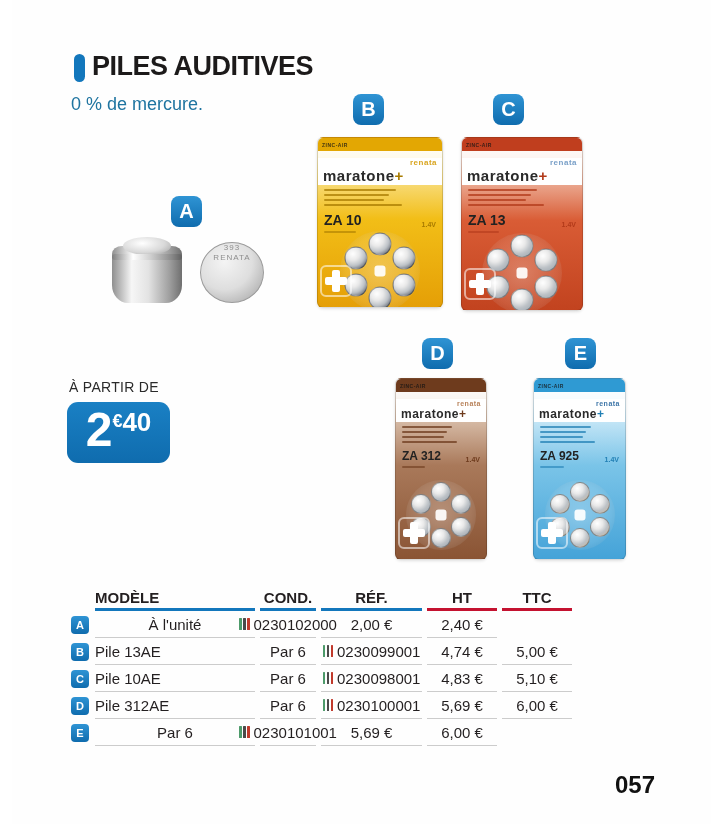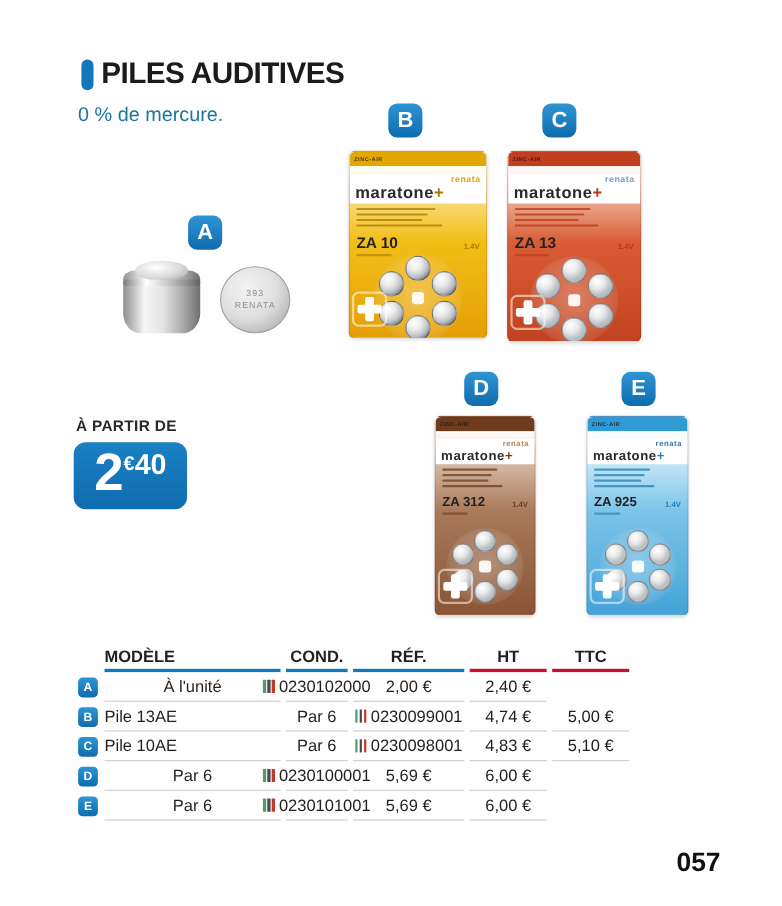--- a/index.html
+++ b/index.html
@@ -21,21 +21,21 @@
   .photo-a { position:absolute; left:96px; top:236px; width:162px; height:74px; }
   .batt-side { position:absolute; left:4px; top:10px; width:70px; height:57px;
                background:linear-gradient(90deg,#8f8f8f,#f6f6f6 28%,#e3e3e3 52%,#9f9f9f 82%,#6f6f6f);
                border-radius:10px 10px 16px 16px / 8px 8px 18px 18px; }
   .batt-side::before { content:""; position:absolute; left:11px; top:-9px; width:48px; height:18px; border-radius:50%;
                background:radial-gradient(ellipse at 40% 35%,#ffffff,#d9d9d9 55%,#9a9a9a); }
   .batt-side::after { content:""; position:absolute; left:0; top:8px; width:100%; height:6px;
                background:linear-gradient(90deg,#7d7d7d,#ffffff 30%,#cfcfcf 55%,#8a8a8a 85%,#606060); border-radius:3px; }
   .batt-top { position:absolute; left:92px; top:6px; width:64px; height:61px; border-radius:50%;
               background:radial-gradient(circle at 38% 32%,#f4f4f4,#dedede 50%,#b5b5b5 82%,#8f8f8f);
-              border:1px solid #9b9b9b; display:flex; flex-direction:column; align-items:center; justify-content:center;
+              border:1px solid #9b9b9b; display:flex; flex-direction:column; align-items:center; 
               color:#8e8e8e; font-size:8px; letter-spacing:1px; line-height:1.3; }
 
   
   .pack { position:absolute; border-radius:6px; overflow:hidden; display:flex; flex-direction:column;
           border:1px solid rgba(0,0,0,.14); box-shadow:0 1px 3px rgba(0,0,0,.12);
           background:linear-gradient(180deg,#fff 0%, var(--bodyLight) 16%, var(--body) 48%, var(--bodyDeep) 100%); }
   .pack-tab { height:13px; background:var(--tab); display:flex; align-items:center; }
   .tab-text { font-size:5px; font-weight:bold; letter-spacing:.5px; color:rgba(20,20,20,.8); text-transform:uppercase; padding-left:4px; }
   .pack-band { height:7px; background:rgba(255,255,255,.7); }
   .pack-brand { background:#ffffff; padding:1px 5px 2px 5px; }
@@ -78,21 +78,21 @@
   .plus-cross::before { left:50%; top:3px; bottom:3px; width:8px; transform:translateX(-50%); }
   .plus-cross::after { top:50%; left:3px; right:3px; height:8px; transform:translateY(-50%); }
 
   
   .pack-b { left:305px; top:137px; width:126px; height:171px; }
   .pack-c { left:449px; top:137px; width:122px; height:174px; }
   .pack-d { left:383px; top:378px; width:92px; height:182px; }
   .pack-e { left:521px; top:378px; width:93px; height:182px; }
 
   
-  .price-prefix { position:absolute; left:57px; top:379px; font-size:14px; font-weight:bold; color:#2a2a2a; letter-spacing:.3px; }
+  .price-prefix { position:absolute; left:57px; top:379px; font-size:14px; font-weight:normal; color:#2a2a2a; letter-spacing:.3px; }
   .price-box { position:absolute; left:55px; top:402px; width:103px; height:61px; border-radius:11px;
                background:linear-gradient(180deg,#1A80C4,#0F6CAE); color:#fff;
                display:flex; align-items:flex-start; justify-content:center; }
   .price-euros { font-size:48px; font-weight:bold; line-height:56px; }
   .price-cents-wrap { display:flex; align-items:flex-start; margin-top:7px; }
   .price-symbol { font-size:18px; font-weight:bold; line-height:20px; margin-top:2px; }
   .price-cents { font-size:26px; font-weight:bold; line-height:26px; }
 
   
   .table { position:absolute; left:58px; top:586px; width:504px; }
@@ -339,20 +339,21 @@
           <span>0230098001</span>
         </div>
       <div class="c-center">4,83 €</div>
       <div class="c-center">5,10 €</div>
     </div>
 
     <div class="trow tbody-row">
       <div class="lettercell">
           <span class="tbadge">D</span>
         </div>
+      <div>Pile 312AE</div>
       <div class="c-center">Par 6</div>
       <div class="refcell">
           <span class="barcode">
             <i class="bg1"></i>
             <i class="bg2"></i>
             <i class="bg3"></i>
           </span>
           <span>0230100001</span>
         </div>
       <div class="c-center">5,69 €</div>

